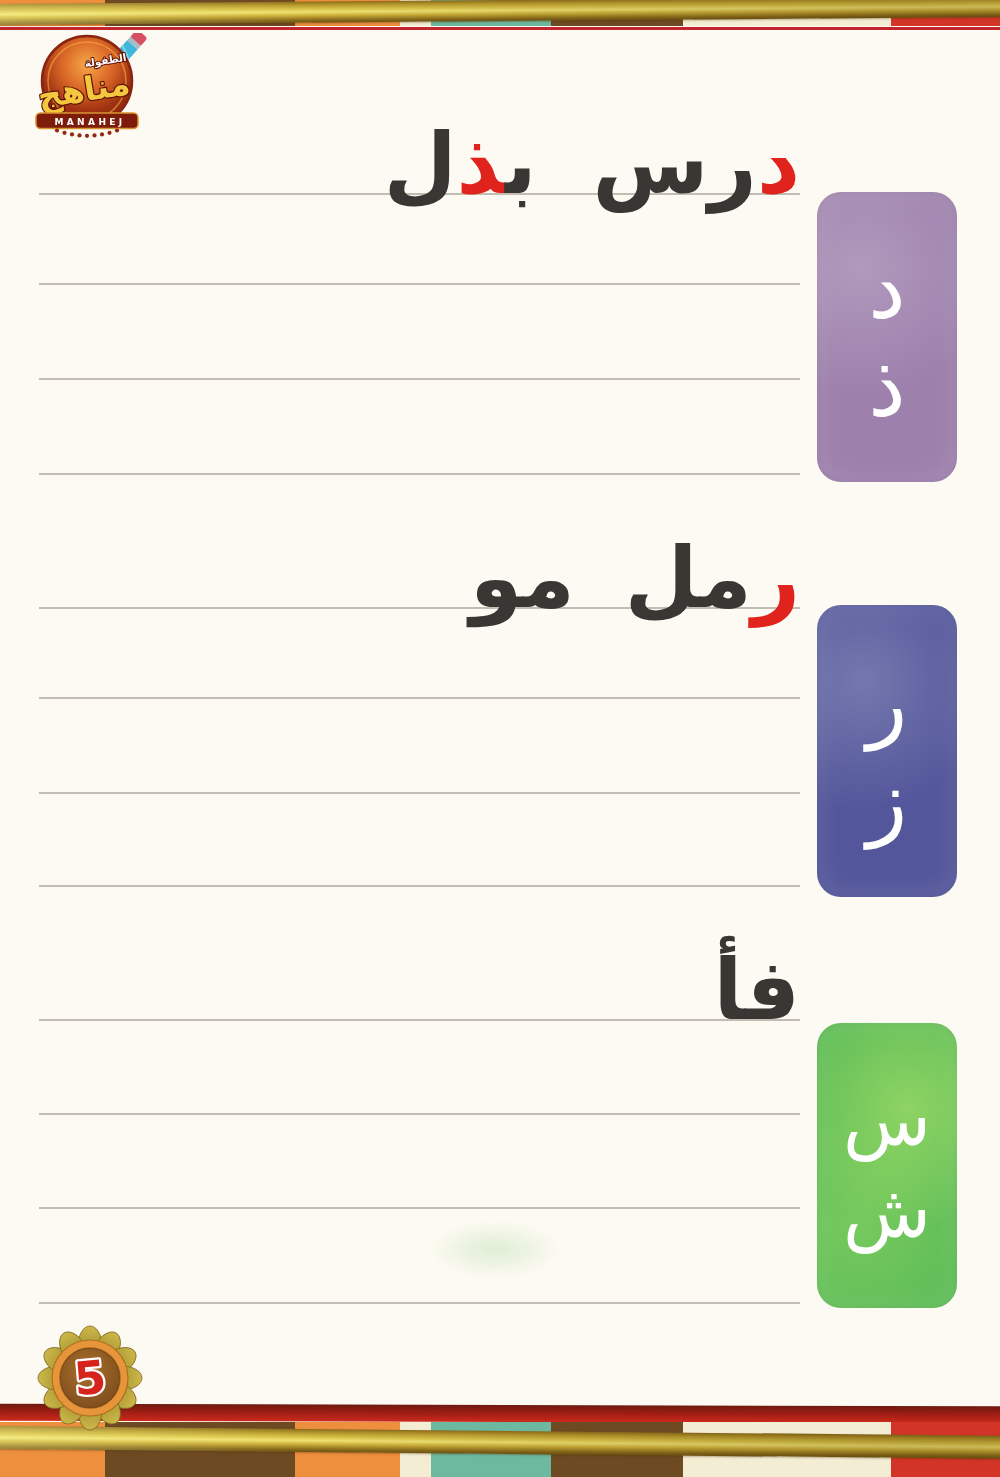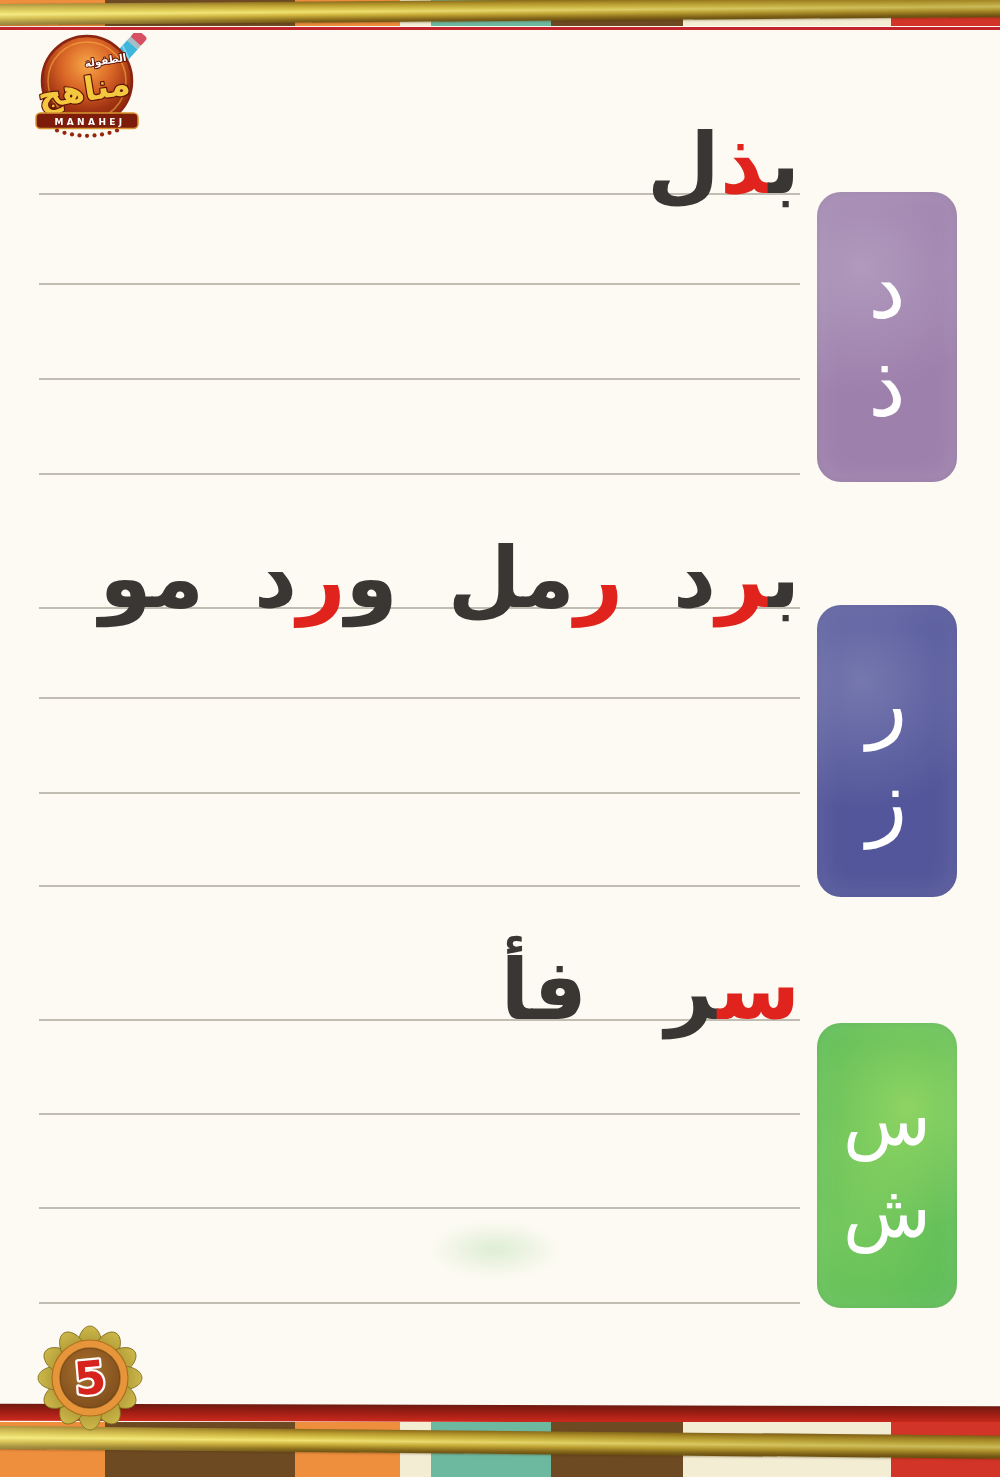--- a/index.html
+++ b/index.html
@@ -122,56 +122,54 @@
   </svg>
 
   <section class="section s0">
     <div class="rules">
         <div class="rule" style="top: 193px;"></div>
         <div class="rule" style="top: 283px;"></div>
         <div class="rule" style="top: 378px;"></div>
         <div class="rule" style="top: 473px;"></div>
       </div>
     <div class="words-row" dir="rtl" lang="ar" style="top: 122px;">
+        <span class="word"><span class="red">د</span><span class="ink">رس</span></span>
         <span class="word"><span class="ink">ب</span><span class="red">ذ</span><span class="ink">ل</span></span>
       </div>
     <div class="letter-box" lang="ar" style="background-color: rgb(157, 128, 172);">
         <div class="box-letter">د</div>
         <div class="box-letter">ذ</div>
       </div>
   </section>
 
   <section class="section s1">
     <div class="rules">
         <div class="rule" style="top: 607px;"></div>
         <div class="rule" style="top: 697px;"></div>
         <div class="rule" style="top: 792px;"></div>
         <div class="rule" style="top: 885px;"></div>
       </div>
     <div class="words-row" dir="rtl" lang="ar" style="top: 536px;">
-        <span class="word"><span class="ink">ب</span><span class="red">ر</span><span class="ink">د</span></span>
         <span class="word"><span class="red">ر</span><span class="ink">مل</span></span>
-        <span class="word"><span class="ink">و</span><span class="red">ر</span><span class="ink">د</span></span>
         <span class="word"><span class="ink">مو</span></span>
       </div>
     <div class="letter-box" lang="ar" style="background-color: rgb(83, 86, 154);">
         <div class="box-letter">ر</div>
         <div class="box-letter">ز</div>
       </div>
   </section>
 
   <section class="section s2">
     <div class="rules">
         <div class="rule" style="top: 1019px;"></div>
         <div class="rule" style="top: 1113px;"></div>
         <div class="rule" style="top: 1207px;"></div>
         <div class="rule" style="top: 1302px;"></div>
       </div>
     <div class="words-row" dir="rtl" lang="ar" style="top: 948px;">
-        <span class="word"><span class="red">س</span><span class="ink">ر</span></span>
         <span class="word"><span class="ink">فأ</span></span>
       </div>
     <div class="letter-box" lang="ar" style="background-color: rgb(95, 189, 88);">
         <div class="box-letter">س</div>
         <div class="box-letter">ش</div>
       </div>
   </section>
 
   <div class="smudge"></div>
 

